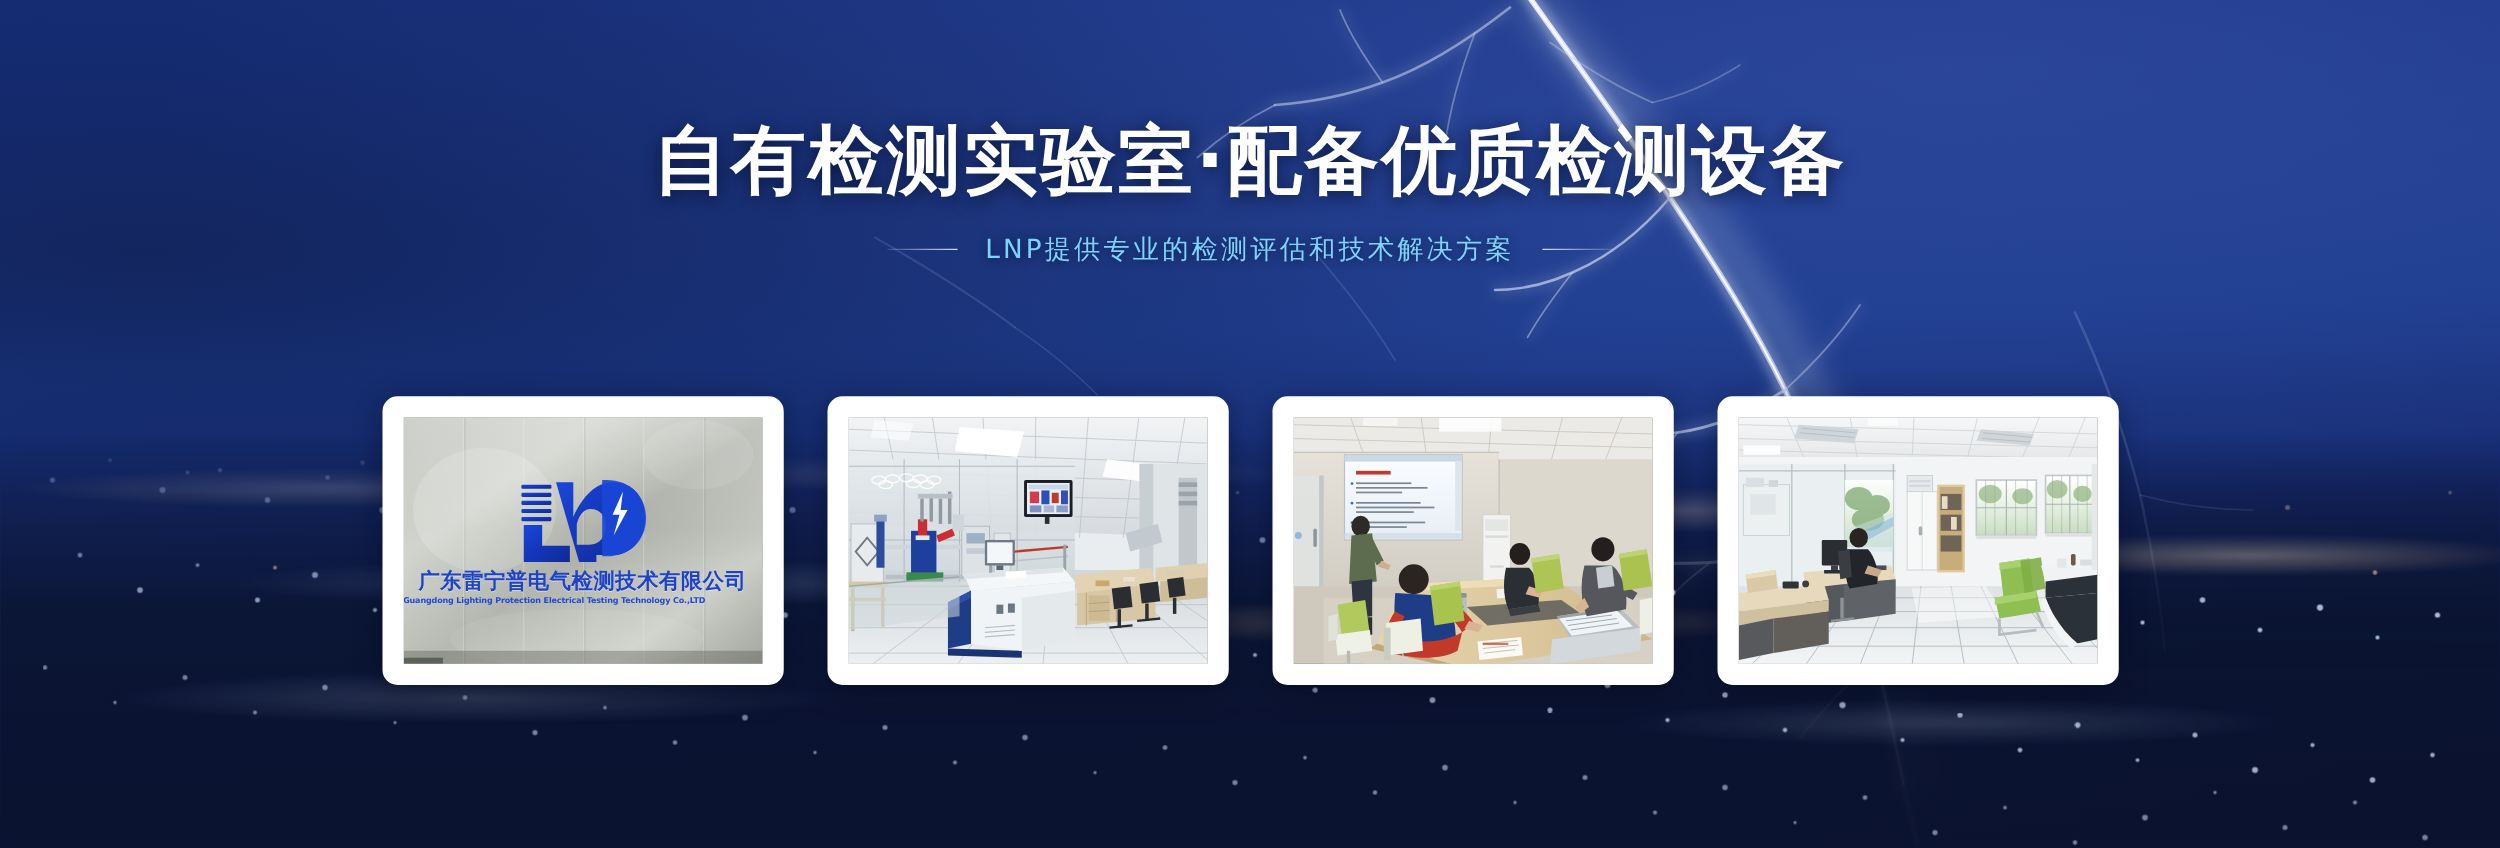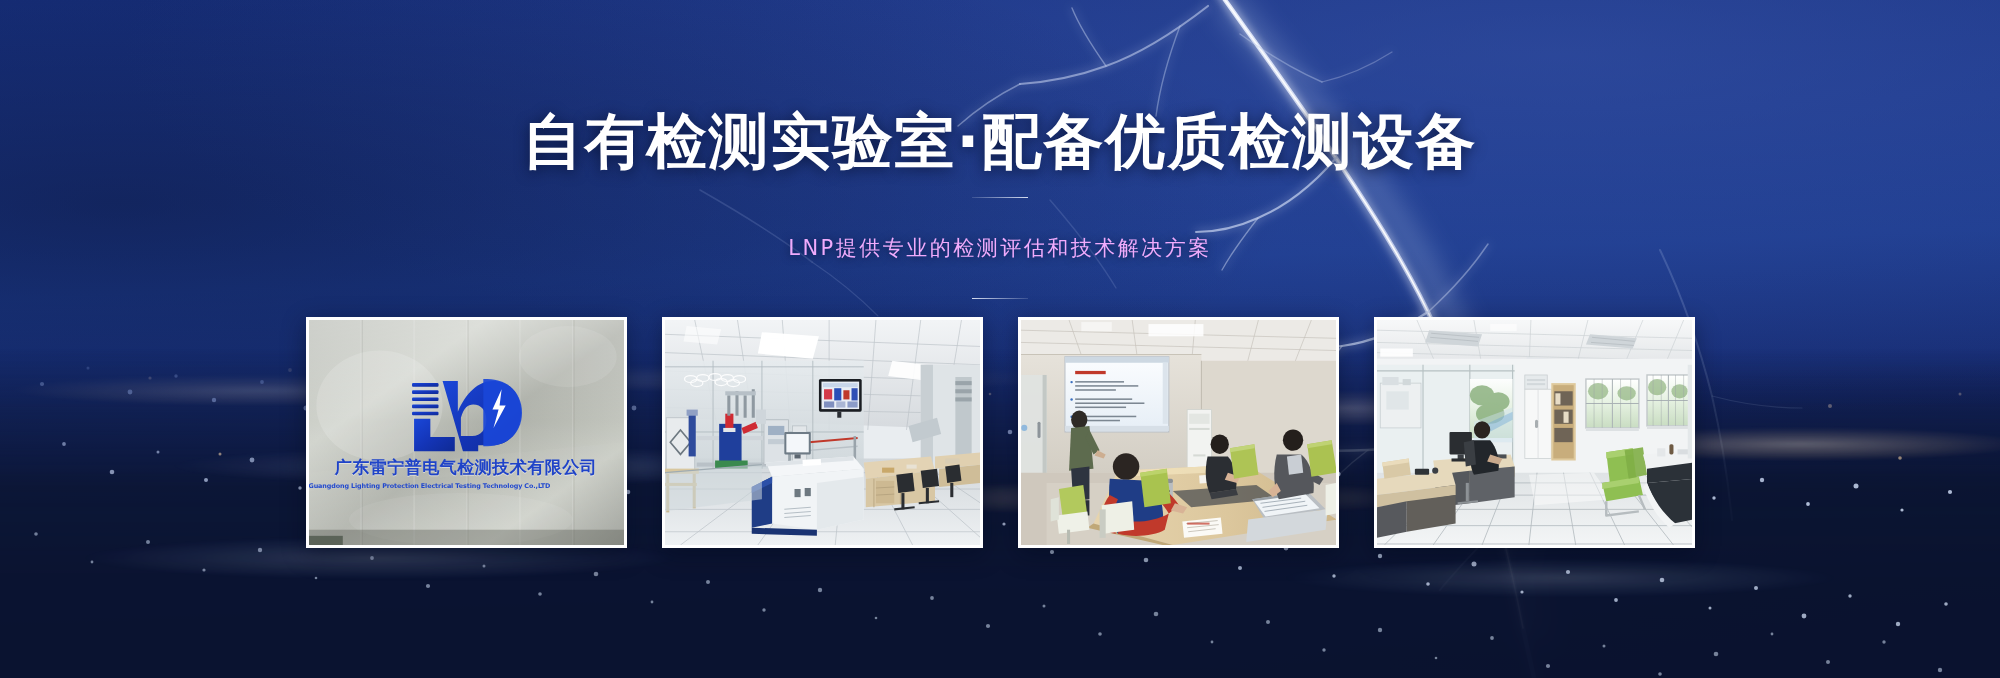--- a/index.html
+++ b/index.html
@@ -40,54 +40,54 @@
   
   .bolts{position:absolute;inset:0;}
   .bolts svg{display:block;width:100%;height:100%;}
 
   
   .textwrap{
     position:absolute;left:0;right:0;top:96px;
     text-align:center;z-index:6;
   }
   .headline{
-    margin:12px;
+    margin:0;
     font-size:60px;line-height:1.12;
     font-weight:700;
     color:#ffffff;
     letter-spacing:2px;
     text-shadow:0 2px 14px rgba(6,14,44,.75);
     font-family:"DejaVu Sans","Liberation Sans",sans-serif;
   }
   .subline{
     margin:22px 0 0 0;
-    display:flex;align-items:center;justify-content:center;gap:36px;
-    color:#f0abfc;
+    display:flex;align-items:center;justify-content:center;gap:22px;
+    color:#7dd3fc;
     font-size:21px;letter-spacing:2.5px;
     text-shadow:0 1px 8px rgba(6,14,44,.7);
-    flex-direction:column;
   }
   .rule{
     display:block;width:56px;height:1px;
     background:linear-gradient(90deg,rgba(223,230,246,.15),rgba(223,230,246,.95));
   }
   .rule.right{background:linear-gradient(90deg,rgba(223,230,246,.95),rgba(223,230,246,.15));}
 
   
   .gallery{
     position:absolute;left:0;right:0;top:317px;
     display:flex;justify-content:center;align-items:flex-start;gap:35px;
     z-index:7;
   }
   .shot{
     width:321px;height:231px;
     background:#fff;
-    padding:3px;
+    padding:17px;
     box-sizing:border-box;
     box-shadow:0 6px 22px rgba(3,8,28,.45);
+    border-radius:12px;
   }
   .shot-inner{
     position:relative;width:100%;height:100%;
     overflow:hidden;background:#8d8f8c;
   }
   .shot-inner svg{display:block;width:100%;height:100%;}
 
   
   .sign-cn{
     position:absolute;left:0;right:0;top:60.5%;

